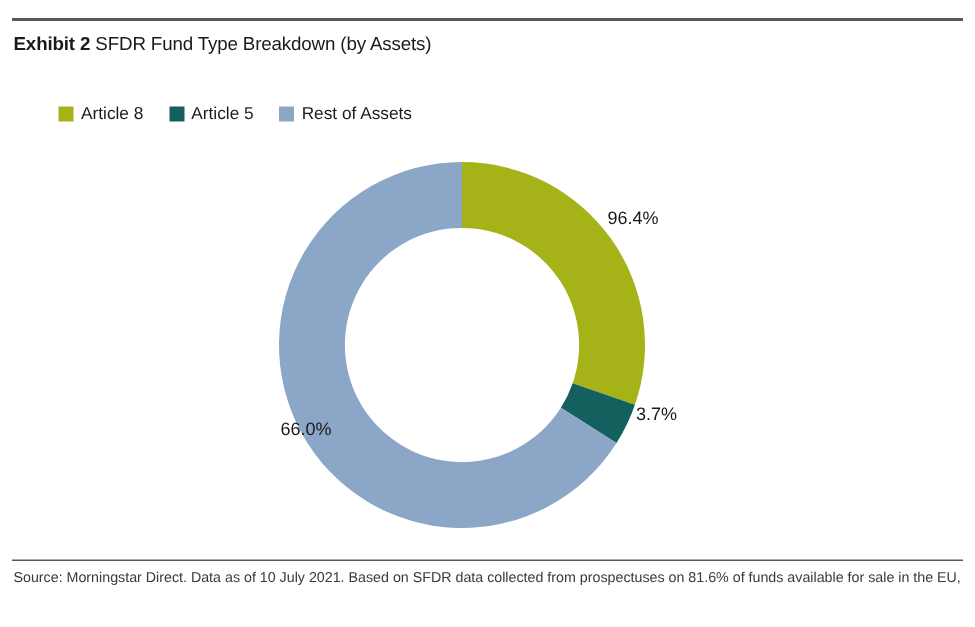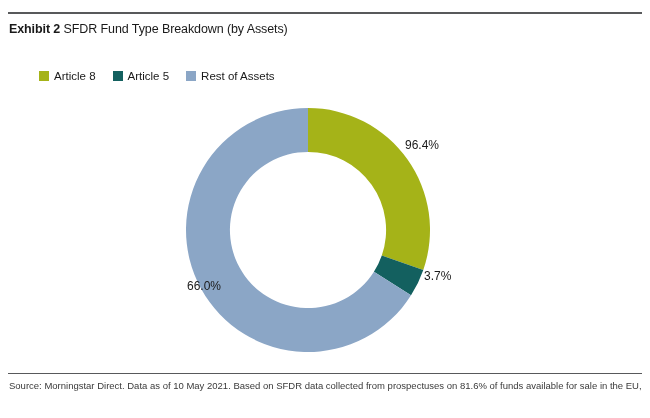--- a/index.html
+++ b/index.html
@@ -173,16 +173,16 @@
     </svg>
   </div>
 
   <div class="data-label label-a8">96.4%</div>
   <div class="data-label label-a9">3.7%</div>
   <div class="data-label label-rest">66.0%</div>
 
   <div class="bottom-rule"></div>
 
   <div class="source">
-    <div>Source: Morningstar Direct. Data as of 10 May 2021. Based on SFDR data collected from prospectuses on 81.6% of funds available for sale in the EU,</div>
+    <div>Source: Morningstar Direct. Data as of 10 July 2021. Based on SFDR data collected from prospectuses on 81.6% of funds available for sale in the EU,</div>
   </div>
 
 </div>
 
 </body></html>

